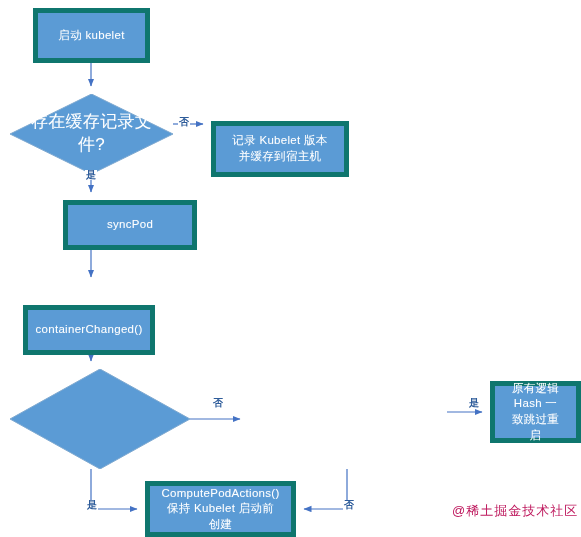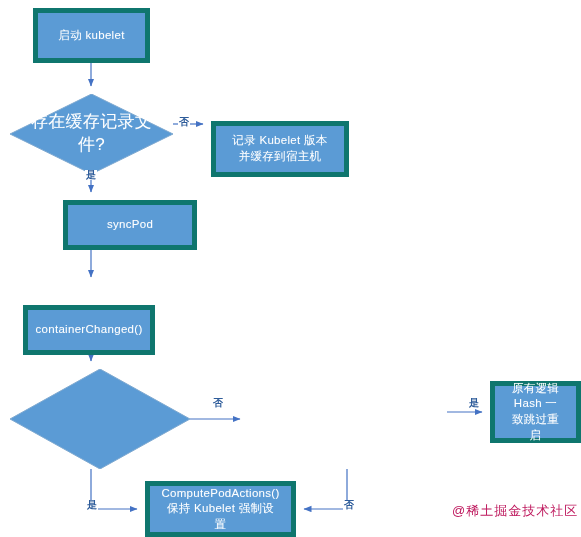--- a/index.html
+++ b/index.html
@@ -122,21 +122,21 @@
     </svg>
   </div>
 
 
   <div class="node rect" style="left:490px;top:381px;width:91px;height:62px;">
     <span>原有逻辑 Hash 一致跳过重启</span>
   </div>
 
   <div class="node rect" style="left:145px;top:481px;width:151px;height:56px;white-space:pre-line;">
     <span>ComputePodActions()
-保持 Kubelet 强制设置</span>
+保持 Kubelet 启动前创建</span>
   </div>
 
   <span class="edge-label" style="left:178px;top:117px;">否</span>
   <span class="edge-label" style="left:85px;top:170px;">是</span>
   <span class="edge-label" style="left:212px;top:398px;">否</span>
   <span class="edge-label" style="left:86px;top:500px;">是</span>
   <span class="edge-label" style="left:468px;top:398px;">是</span>
   <span class="edge-label" style="left:343px;top:500px;">否</span>
 
   <span class="watermark" style="left:452px;top:502px;">@稀土掘金技术社区</span>

